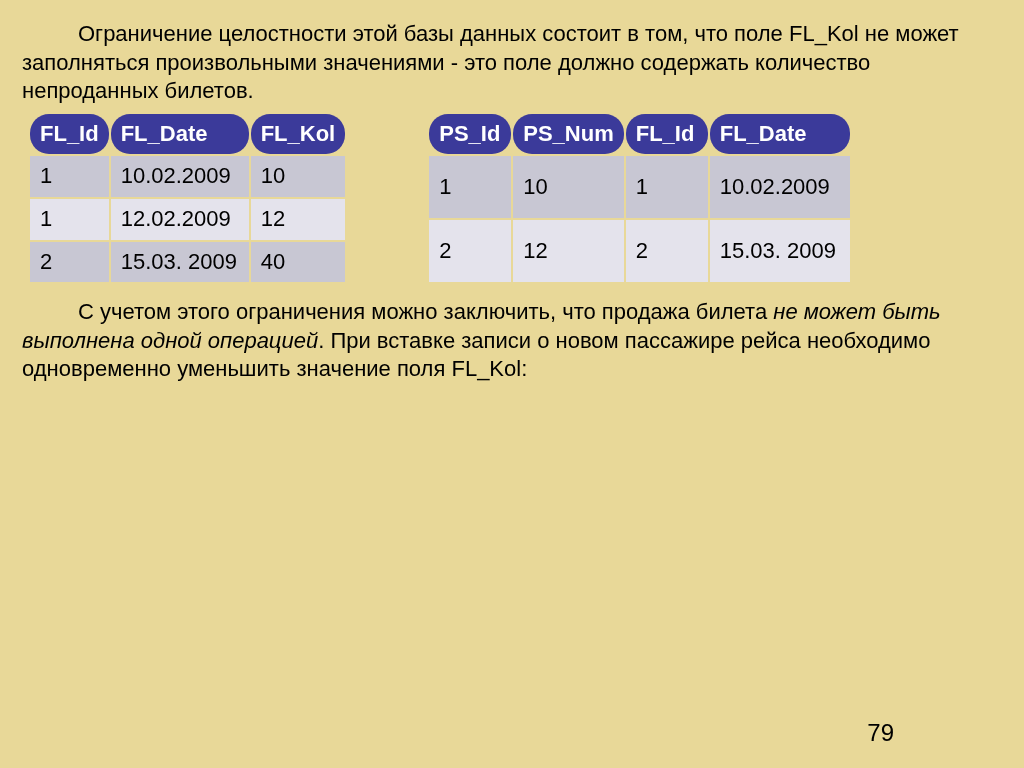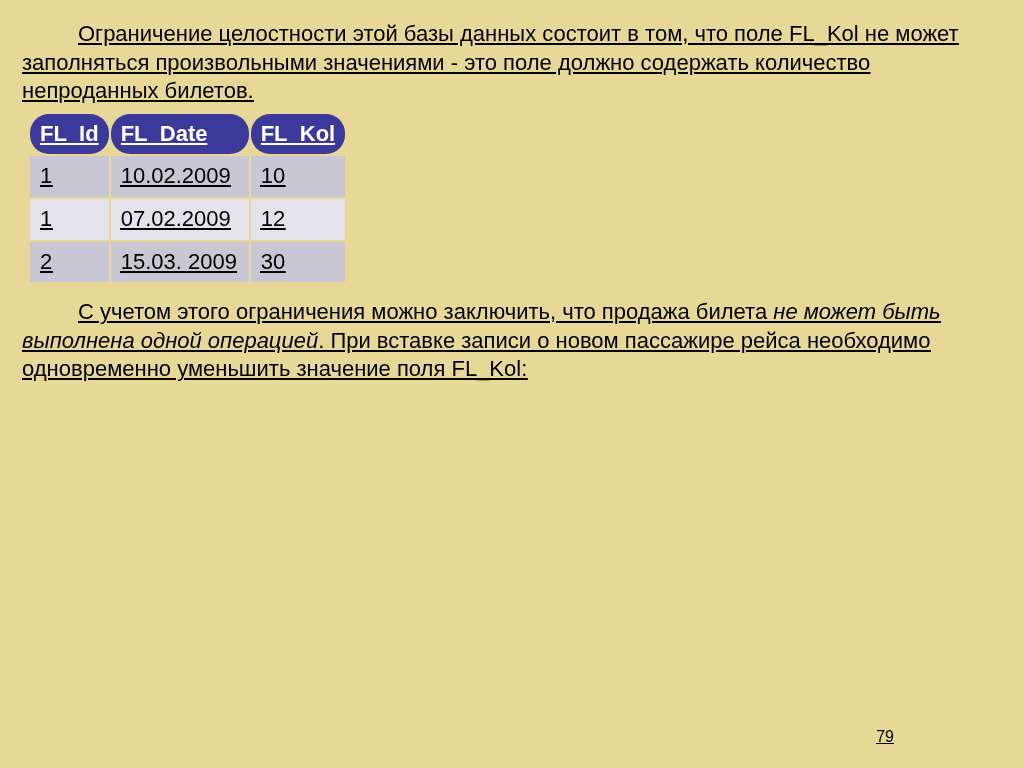--- a/index.html
+++ b/index.html
@@ -1,15 +1,15 @@
 <!DOCTYPE html>
 <html><head>
   <meta charset="utf-8">
   <style>
-    * { margin: 0; padding: 0; box-sizing: border-box; text-decoration: underline; }
+    * { margin: 0; padding: 0; box-sizing: border-box; }
     body {
       width: 1024px;
       height: 768px;
       background: #e8d898;
       font-family: Arial, sans-serif;
       font-size: 22px;
       color: #000;
       padding: 20px 22px;
       line-height: 1.3;
       position: relative;
@@ -48,21 +48,21 @@
     .table-left th:nth-child(1), .table-left td:nth-child(1) { min-width: 70px; }
     .table-left th:nth-child(2), .table-left td:nth-child(2) { min-width: 138px; }
     .table-left th:nth-child(3), .table-left td:nth-child(3) { min-width: 92px; }
     .table-right th, .table-right td { min-width: 82px; }
     .table-right th:nth-child(4), .table-right td:nth-child(4) { min-width: 140px; }
     em { font-style: italic; }
     .page-num {
       position: absolute;
       bottom: 20px;
       right: 130px;
-      font-size: 16px;
+      font-size: 24px;
     }
     .body-text { margin-top: 8px; }
   </style>
 </head>
 <body>
 
 <p class="para indent">Ограничение целостности этой базы данных состоит в том, что поле FL_Kol не может заполняться произвольными значениями - это поле должно содержать количество непроданных билетов.</p>
 
 <div class="tables-row">
   <table class="table-left">
@@ -74,31 +74,55 @@
     </tr>
       </thead>
     <tbody>
       <tr>
         <td>1</td>
         <td>10.02.2009</td>
         <td>10</td>
       </tr>
       <tr>
         <td>1</td>
-        <td>07.02.2009</td>
+        <td>12.02.2009</td>
         <td>12</td>
       </tr>
       <tr>
         <td>2</td>
         <td>15.03. 2009</td>
-        <td>30</td>
+        <td>40</td>
       </tr>
     </tbody>
   </table>
 
+  <table class="table-right">
+    <thead>
+        <tr>
+      <th>PS_Id</th>
+      <th>PS_Num</th>
+      <th>FL_Id</th>
+      <th>FL_Date</th>
+    </tr>
+      </thead>
+    <tbody>
+      <tr>
+        <td>1</td>
+        <td>10</td>
+        <td>1</td>
+        <td>10.02.2009</td>
+      </tr>
+      <tr>
+        <td>2</td>
+        <td>12</td>
+        <td>2</td>
+        <td>15.03. 2009</td>
+      </tr>
+    </tbody>
+  </table>
 </div>
 
 <div class="body-text">
   <p class="para indent">
     <span>С учетом этого ограничения можно заключить, что продажа билета </span><em>не может быть выполнена одной операцией</em><span>. При вставке записи о новом пассажире рейса необходимо одновременно уменьшить значение поля FL_Kol:</span>
   </p>
 </div>
 
 <div class="page-num">79</div>
 

